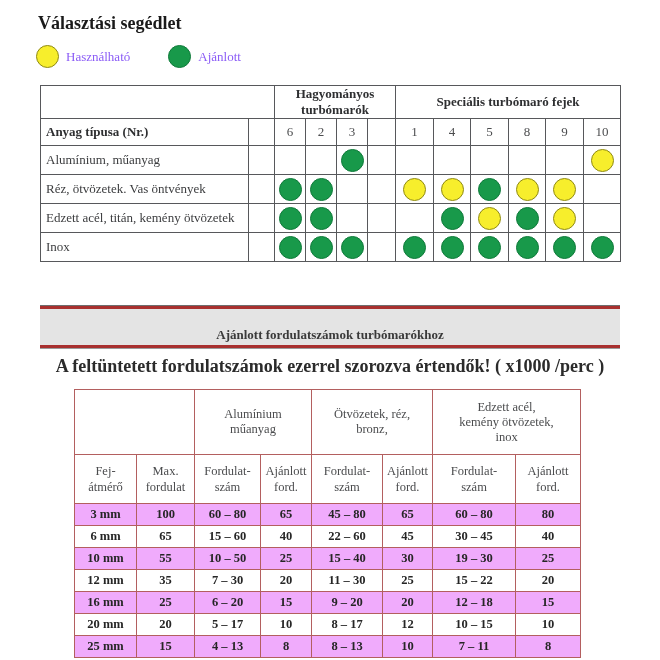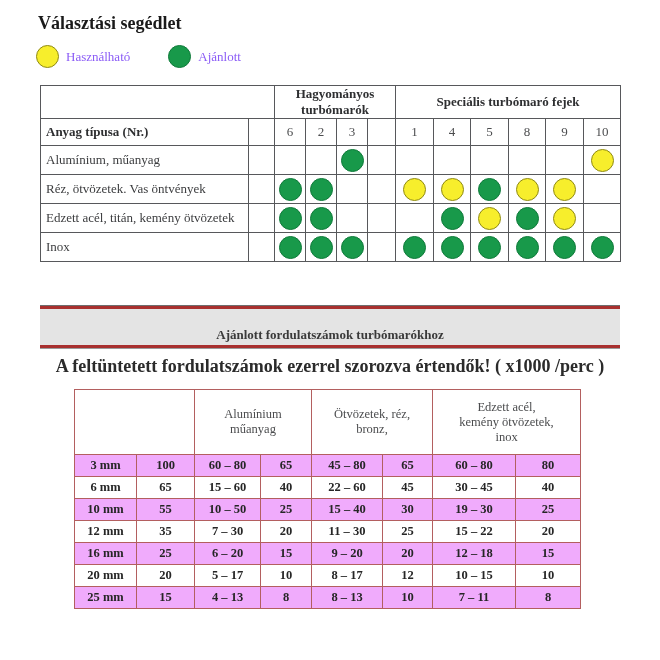--- a/index.html
+++ b/index.html
@@ -212,20 +212,38 @@
       <tr>
         <td colspan="2"></td>
         <td colspan="2" class="grp">Alumínium
 műanyag</td>
         <td colspan="2" class="grp">Ötvözetek, réz,
 bronz,</td>
         <td colspan="2" class="grp">Edzett acél,
 kemény ötvözetek,
 inox</td>
       </tr>
+      <tr id="speed-cols">
+          <td class="colh">Fej-
+átmérő</td>
+          <td class="colh">Max.
+fordulat</td>
+          <td class="colh">Fordulat-
+szám</td>
+          <td class="colh">Ajánlott
+ford.</td>
+          <td class="colh">Fordulat-
+szám</td>
+          <td class="colh">Ajánlott
+ford.</td>
+          <td class="colh">Fordulat-
+szám</td>
+          <td class="colh">Ajánlott
+ford.</td>
+        </tr>
     </thead>
     <tbody id="speed-body">
         <tr class="alt">
           <td>3 mm</td>
           <td>100</td>
           <td>60 – 80</td>
           <td>65</td>
           <td>45 – 80</td>
           <td>65</td>
           <td>60 – 80</td>

